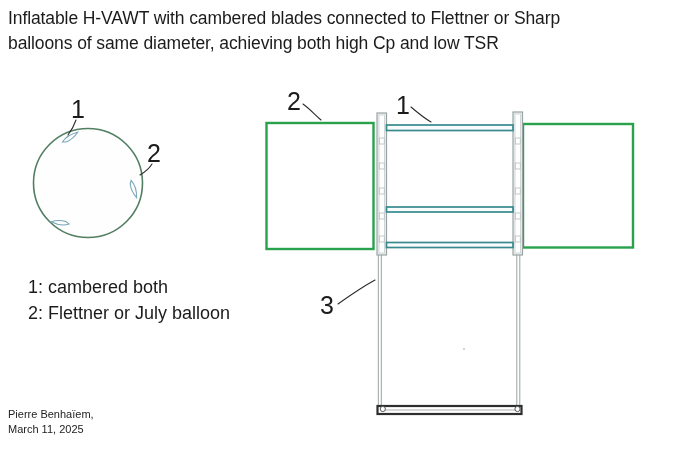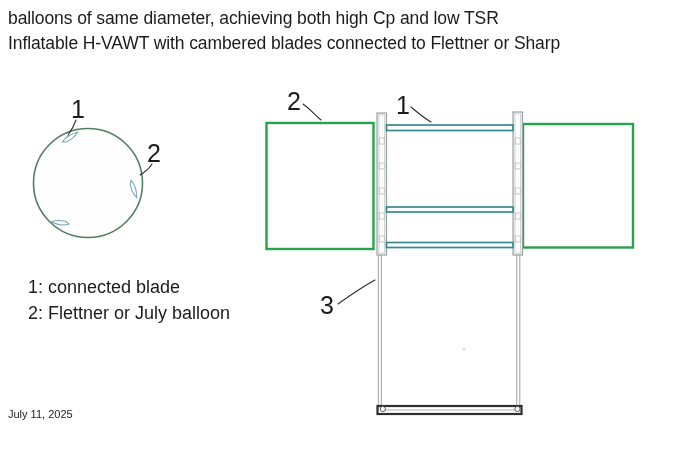--- a/index.html
+++ b/index.html
@@ -34,22 +34,22 @@
   .pulley-bar-inner{fill:none;stroke:#9b9b9b;stroke-width:0.8;}
   .pulley{fill:#ffffff;stroke:#5a5a5a;stroke-width:1;}
   .artifact{fill:#c3c7c7;}
 </style>
 </head>
 <body>
 
 <div id="slide">
 
   <div class="title">
+    <div>Inflatable H-VAWT with cambered blades connected to Flettner or Sharp</div>
     <div>balloons of same diameter, achieving both high Cp and low TSR</div>
-    <div>Inflatable H-VAWT with cambered blades connected to Flettner or Sharp</div>
   </div>
 
   <svg id="topview" width="180" height="160" viewBox="0 0 180 160">
     <circle class="rotor-circle" cx="68" cy="95" r="54.5"></circle>
 
     <g transform="translate(50,49) rotate(-24)">
       <path class="airfoil" d="M -9,1.5 Q -2,-3.2 9,-1.2 Q 2,3.2 -5.5,3 Z"></path>
     </g>
     <g transform="translate(114,101) rotate(81)">
       <path class="airfoil" d="M -9,1.5 Q -2,-3.2 9,-1.2 Q 2,3.2 -5.5,3 Z"></path>
@@ -110,21 +110,22 @@
     <path class="leader" d="M 43,19 C 50,24 55,30 61,35"></path>
     <path class="leader" d="M 151,22 C 158,28 164,33 171,37"></path>
     <path class="leader" d="M 78,219 C 92,209 104,201 115,195"></path>
 
     <text class="num-label" x="27" y="25">2</text>
     <text class="num-label" x="136" y="29">1</text>
     <text class="num-label" x="60" y="229">3</text>
   </svg>
 
   <div class="legend">
-    <div>1: connected blade</div>
+    <div>1: cambered both</div>
     <div>2: Flettner or July balloon</div>
   </div>
 
   <div class="attribution">
-    <div>July 11, 2025</div>
+    <div>Pierre Benhaïem,</div>
+    <div>March 11, 2025</div>
   </div>
 
 </div>
 
 </body></html>

